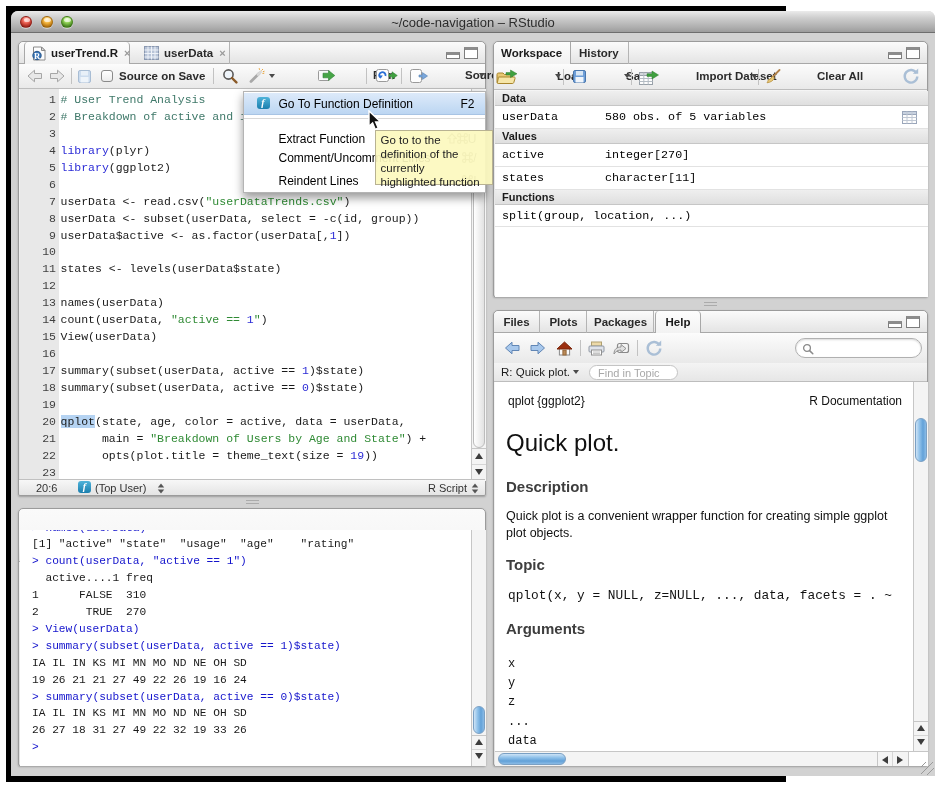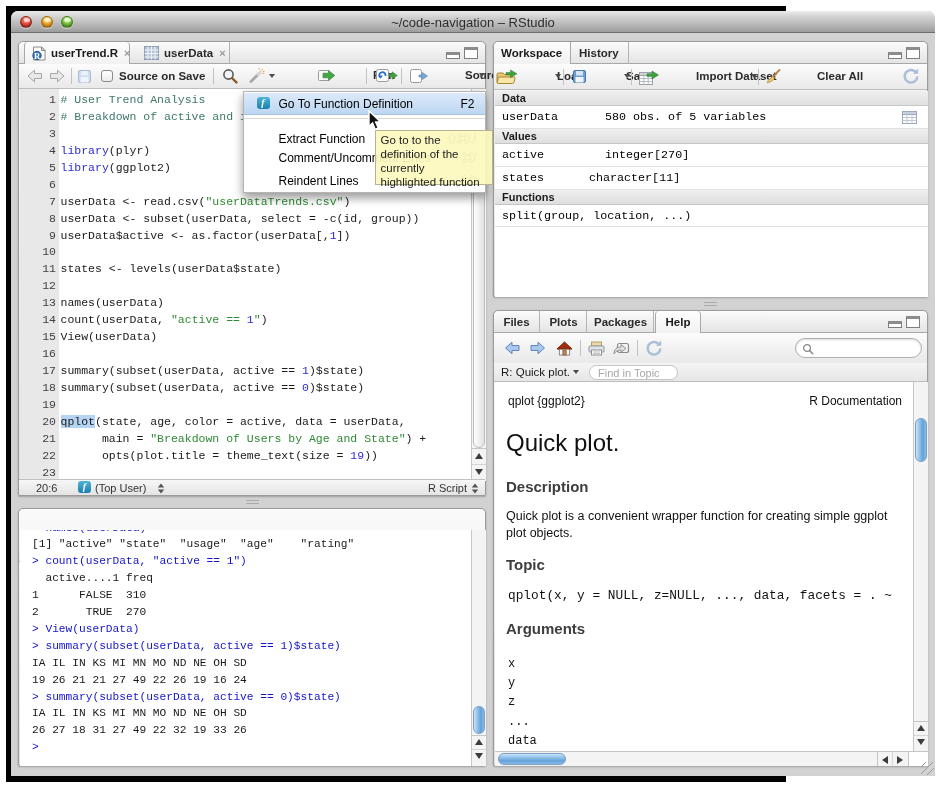--- a/index.html
+++ b/index.html
@@ -340,21 +340,21 @@
               </svg>
             </span>
           </div>
  <div class="hdr" style="height:15px;">Values</div>
  <div class="wsrow mono" style="height:23px;line-height:23px;">
             <span style="position:absolute;left:7px;">active</span>
             <span style="position:absolute;left:110px;">integer[270]</span>
           </div>
  <div class="wsrow mono" style="height:23px;line-height:23px;">
             <span style="position:absolute;left:7px;">states</span>
-            <span style="position:absolute;left:94px;">character[11]</span>
+            <span style="position:absolute;left:110px;">character[11]</span>
           </div>
  <div class="hdr" style="height:15px;">Functions</div>
  <div class="wsrow mono" style="height:22px;line-height:22px;">
             <span style="position:absolute;left:7px;">split(group, location, ...)</span>
           </div>
 </div>
 </div>
 <div class="pane" id="help" style="left:482px;top:299px;width:435px;height:456px;">
 <div class="tabstrip"></div>
 <div class="tabinact" style="left:0;width:46px;border-radius:5px 0 0 0;justify-content:center;">Files</div>

